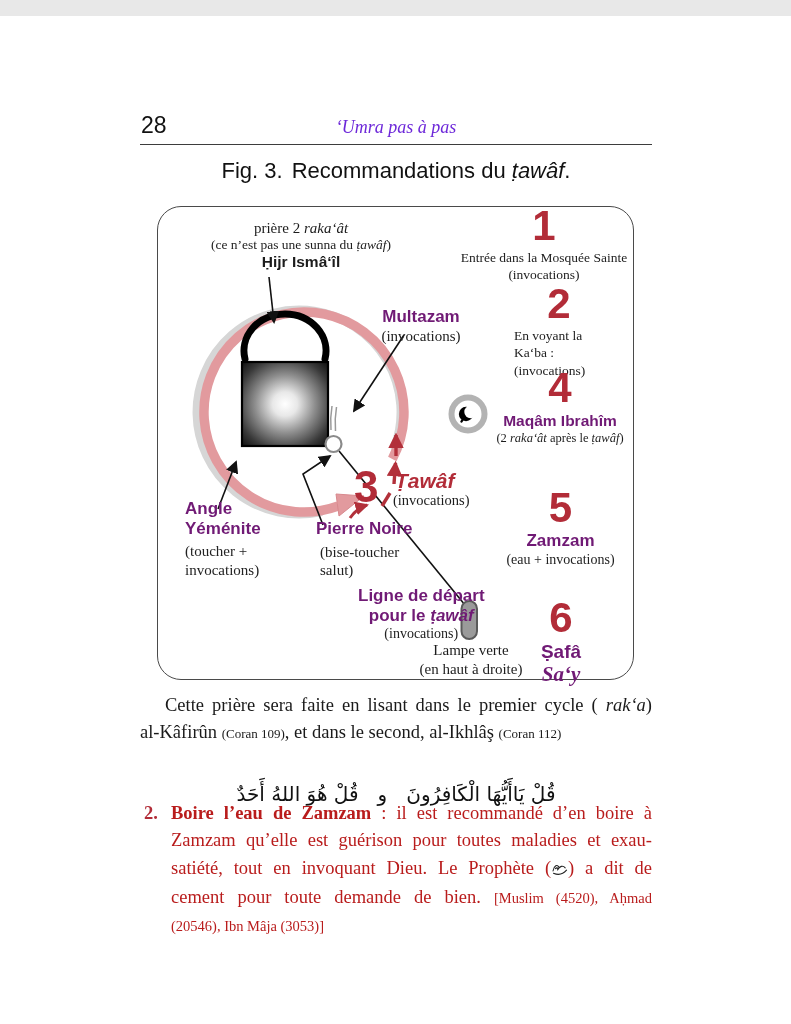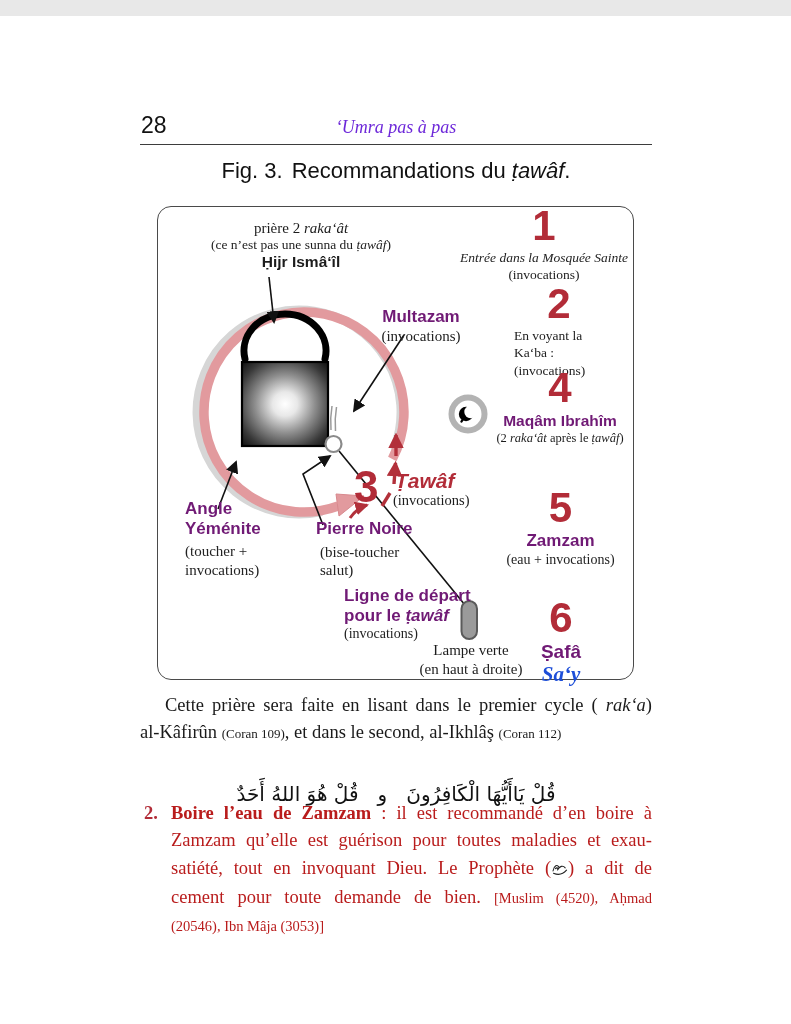--- a/index.html
+++ b/index.html
@@ -8,21 +8,21 @@
   .abs{position:absolute;}
   
   .pagenum{left:141px;top:96px;font-family:"Liberation Sans","DejaVu Sans",sans-serif;font-size:23px;color:#111;}
   .runtitle{left:140px;top:101px;width:512px;text-align:center;font-style:italic;font-size:18px;color:#6d28d9;}
   .hrule{left:140px;top:128px;width:512px;border-top:1.6px solid #3d3d3d;height:0;}
   
   .caption{left:140px;top:142px;width:512px;text-align:center;
            font-family:"Liberation Sans","DejaVu Sans",sans-serif;font-size:22px;color:#111;}
   .caption .gap{display:inline-block;width:9px;}
   
-  .figbox{left:157px;top:190px;width:475px;height:472px;border:1.6px solid #4a4a4a;border-radius:14px;}
+  .figbox{left:157px;top:190px;width:475px;height:472px;border:1.6px solid #4a4a4a;border-radius:24px;}
   .figbox svg{position:absolute;left:0;top:0;}
   .dl{position:absolute;line-height:1.12;}
   .sans{font-family:"Liberation Sans","DejaVu Sans",sans-serif;}
   .b{font-weight:bold;}
   .it{font-style:italic;}
   .ser{font-family:"Liberation Serif","DejaVu Serif",serif;}
   .red{color:#b22c38;}
   .ctr{text-align:center;}
   .num{font-family:"Liberation Sans","DejaVu Sans",sans-serif;font-weight:bold;font-size:42px;line-height:1.0;color:#b22c38;}
   .step-sub{font-size:13.5px;color:#222;line-height:1.28;}
@@ -115,21 +115,21 @@
       <div class="sans b" style="font-size:15.5px;margin-top:1px;">Ḥijr Ismâ‘îl</div>
     </div>
 
     <div class="dl ctr" style="left:202px;top:100px;width:122px;">
       <div class="lbl">Multazam</div>
       <div class="sub ser">(invocations)</div>
     </div>
 
     <div class="dl ctr" style="left:296px;top:-2px;width:180px;">
       <div class="num">1</div>
-      <div class="step-sub ser" style="margin-top:2px;font-style:italic;">Entrée dans la Mosquée Sainte</div>
+      <div class="step-sub ser" style="margin-top:2px;">Entrée dans la Mosquée Sainte</div>
       <div class="step-sub ser">(invocations)</div>
     </div>
 
     <div class="dl" style="left:356px;top:76px;width:110px;">
       <div class="num ctr" style="width:90px;">2</div>
       <div class="step-sub ser" style="margin-top:2px;">En voyant la Ka‘ba&nbsp;:</div>
       <div class="step-sub ser">(invocations)</div>
     </div>
 
     <div class="dl ctr" style="left:328px;top:160px;width:148px;">
@@ -144,37 +144,37 @@
 
     <div class="dl ctr" style="left:330px;top:280px;width:145px;">
       <div class="num">5</div>
       <div class="lbl" style="margin-top:2px;">Zamzam</div>
       <div class="step-sub ser" style="font-size:14px;">(eau + invocations)</div>
     </div>
 
     <div class="dl ctr" style="left:343px;top:390px;width:120px;">
       <div class="num">6</div>
       <div class="lbl red" style="font-size:19px;margin-top:2px;">Ṣafâ</div>
-      <div class="ser b it" style="font-size:21px;color:#1d4ed8;font-style:italic;">Sa‘y</div>
+      <div class="ser b it" style="font-size:21px;color:#701a75;font-style:italic;">Sa‘y</div>
     </div>
 
     <div class="dl" style="left:27px;top:292px;">
       <div class="lbl">Angle</div>
       <div class="lbl">Yéménite</div>
       <div class="sub ser" style="margin-top:4px;">(toucher +</div>
       <div class="sub ser">invocations)</div>
     </div>
 
     <div class="dl" style="left:158px;top:312px;">
       <div class="lbl">Pierre Noire</div>
       <div class="sub ser" style="margin-left:4px;margin-top:4px;">(bise-toucher</div>
       <div class="sub ser" style="margin-left:4px;">salut)</div>
     </div>
 
-    <div class="dl" style="left:186px;top:379px;">
+    <div class="dl" style="left:200px;top:379px;text-align:center;">
       <div class="lbl">Ligne de départ</div>
       <div class="lbl"><span>pour le </span><span class="it">ṭawâf</span></div>
       <div class="sub ser" style="font-size:14px;">(invocations)</div>
     </div>
 
     <div class="dl ctr ser" style="left:243px;top:434px;width:140px;font-size:15px;line-height:1.25;">
       <div>Lampe verte</div>
       <div>(en haut à droite)</div>
     </div>
   </div>

